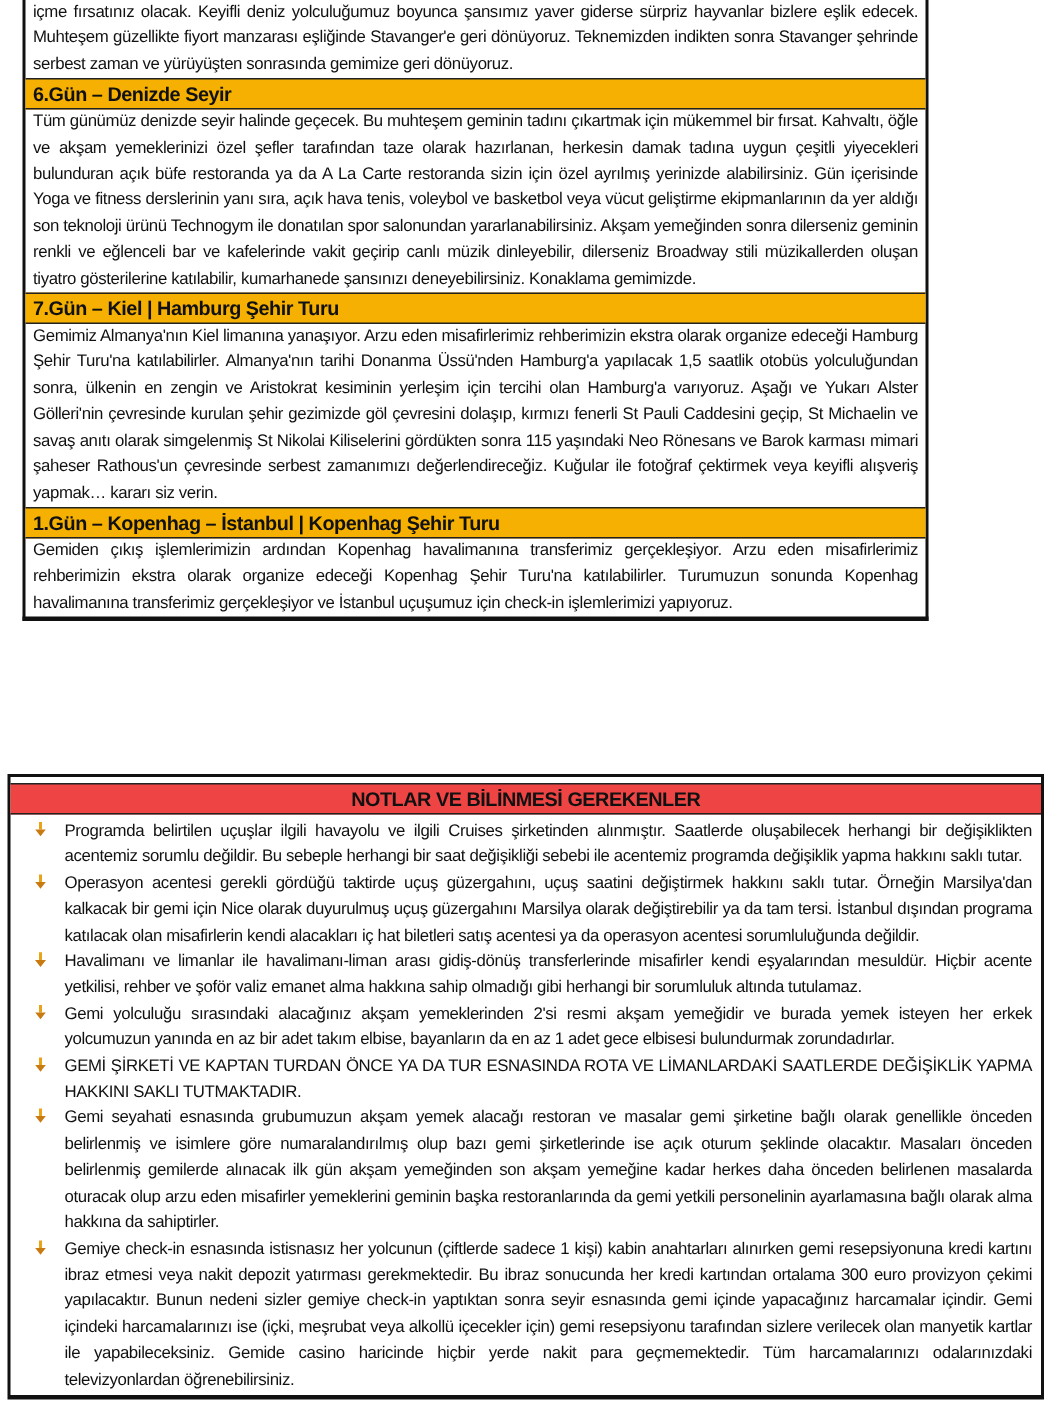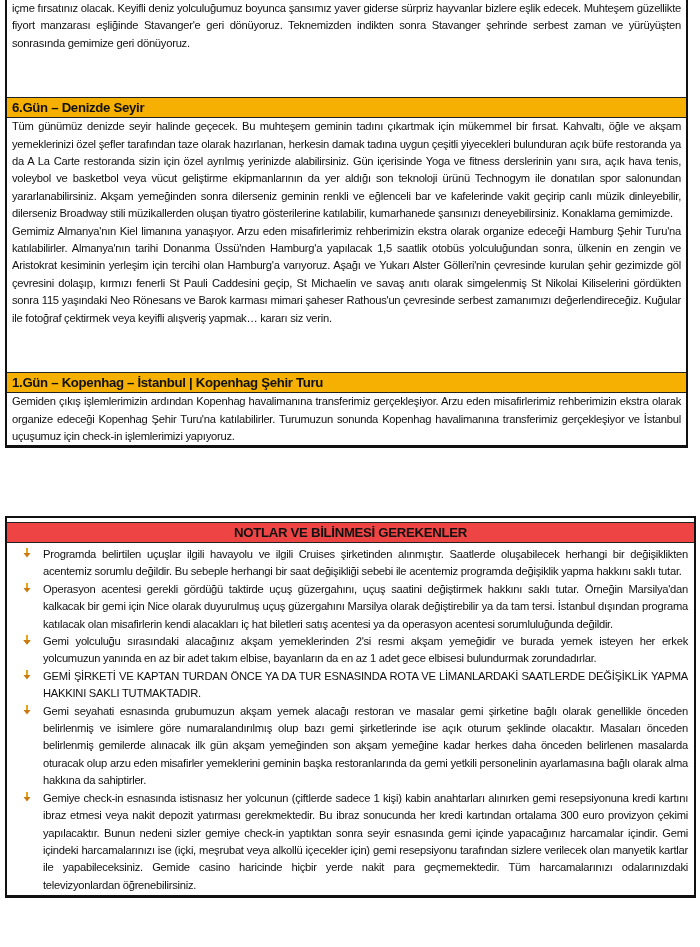--- a/index.html
+++ b/index.html
@@ -2,34 +2,34 @@
 <html><head>
   <meta charset="utf-8">
   <style>
     html, body { margin: 0; padding: 0; background: #ffffff; }
     body {
       width: 700px; height: 947px; position: relative; overflow: hidden;
       font-family: "Liberation Sans Narrow", "Liberation Sans", sans-serif;
       color: #111;
     }
     .itinerary {
-      position: absolute; left: 5px; top: 0; width: 683px;
+      position: absolute; left: 15px; top: 0; width: 604px;
       border-left: 2px solid #111; border-right: 2px solid #111; border-bottom: 3px solid #111;
       box-sizing: border-box;
     }
     .para {
       font-size: 11.2px; line-height: 17.4px; text-align: justify;
       padding: 0 5px; letter-spacing: -0.25px;
     }
     .para.first { padding-top: 0px; }
     .day-header {
       background: #f5b001;
       border-top: 1.5px solid #222; border-bottom: 1.5px solid #222;
       font-weight: bold; font-size: 13.2px; line-height: 19px;
-      padding: 0 5px; letter-spacing: -0.3px; margin-top: 45px;
+      padding: 0 5px; letter-spacing: -0.3px;
     }
     .notes {
       position: absolute; left: 5px; top: 516px; width: 691px;
       border: 2px solid #111; border-bottom-width: 3px;
       box-sizing: border-box;
     }
     .notes-title {
       background: #ef4444; text-align: center;
       font-weight: bold; font-size: 13.2px; line-height: 19px;
       border-bottom: 1.5px solid #222; letter-spacing: -0.3px;
@@ -47,20 +47,21 @@
   </style>
 </head>
 <body>
 
 <div class="itinerary">
   <div class="para first">içme fırsatınız olacak. Keyifli deniz yolculuğumuz boyunca şansımız yaver giderse sürpriz hayvanlar bizlere eşlik edecek. Muhteşem güzellikte fiyort manzarası eşliğinde Stavanger'e geri dönüyoruz. Teknemizden indikten sonra Stavanger şehrinde serbest zaman ve yürüyüşten sonrasında gemimize geri dönüyoruz.</div>
 
   <div class="day-header">6.Gün – Denizde Seyir</div>
   <div class="para">Tüm günümüz denizde seyir halinde geçecek. Bu muhteşem geminin tadını çıkartmak için mükemmel bir fırsat. Kahvaltı, öğle ve akşam yemeklerinizi özel şefler tarafından taze olarak hazırlanan, herkesin damak tadına uygun çeşitli yiyecekleri bulunduran açık büfe restoranda ya da A La Carte restoranda sizin için özel ayrılmış yerinizde alabilirsiniz. Gün içerisinde Yoga ve fitness derslerinin yanı sıra, açık hava tenis, voleybol ve basketbol veya vücut geliştirme ekipmanlarının da yer aldığı son teknoloji ürünü Technogym ile donatılan spor salonundan yararlanabilirsiniz. Akşam yemeğinden sonra dilerseniz geminin renkli ve eğlenceli bar ve kafelerinde vakit geçirip canlı müzik dinleyebilir, dilerseniz Broadway stili müzikallerden oluşan tiyatro gösterilerine katılabilir, kumarhanede şansınızı deneyebilirsiniz. Konaklama gemimizde.</div>
 
+  <div class="day-header">7.Gün – Kiel | Hamburg Şehir Turu</div>
   <div class="para">Gemimiz Almanya'nın Kiel limanına yanaşıyor. Arzu eden misafirlerimiz rehberimizin ekstra olarak organize edeceği Hamburg Şehir Turu'na katılabilirler. Almanya'nın tarihi Donanma Üssü'nden Hamburg'a yapılacak 1,5 saatlik otobüs yolculuğundan sonra, ülkenin en zengin ve Aristokrat kesiminin yerleşim için tercihi olan Hamburg'a varıyoruz. Aşağı ve Yukarı Alster Gölleri'nin çevresinde kurulan şehir gezimizde göl çevresini dolaşıp, kırmızı fenerli St Pauli Caddesini geçip, St Michaelin ve savaş anıtı olarak simgelenmiş St Nikolai Kiliselerini gördükten sonra 115 yaşındaki Neo Rönesans ve Barok karması mimari şaheser Rathous'un çevresinde serbest zamanımızı değerlendireceğiz. Kuğular ile fotoğraf çektirmek veya keyifli alışveriş yapmak… kararı siz verin.</div>
 
   <div class="day-header">1.Gün – Kopenhag – İstanbul | Kopenhag Şehir Turu</div>
   <div class="para">Gemiden çıkış işlemlerimizin ardından Kopenhag havalimanına transferimiz gerçekleşiyor. Arzu eden misafirlerimiz rehberimizin ekstra olarak organize edeceği Kopenhag Şehir Turu'na katılabilirler. Turumuzun sonunda Kopenhag havalimanına transferimiz gerçekleşiyor ve İstanbul uçuşumuz için check-in işlemlerimizi yapıyoruz.</div>
 </div>
 
 <div class="notes">
   <div class="notes-title">NOTLAR VE BİLİNMESİ GEREKENLER</div>
   <ul>
     <li><svg class="bullet" viewBox="0 0 8 12">
@@ -71,21 +72,21 @@
           <rect x="3" y="1" width="2" height="5" fill="#e8a317"></rect>
           <path d="M0.5 6 L7.5 6 L4 10.5 Z" fill="#c97a10"></path>
         </svg><span>Operasyon acentesi gerekli gördüğü taktirde uçuş güzergahını, uçuş saatini değiştirmek hakkını saklı tutar. Örneğin Marsilya'dan kalkacak bir gemi için Nice olarak duyurulmuş uçuş güzergahını Marsilya olarak değiştirebilir ya da tam tersi. İstanbul dışından programa katılacak olan misafirlerin kendi alacakları iç hat biletleri satış acentesi ya da operasyon acentesi sorumluluğunda değildir.</span></li>
     <li><svg class="bullet" viewBox="0 0 8 12">
           <rect x="3" y="1" width="2" height="5" fill="#e8a317"></rect>
           <path d="M0.5 6 L7.5 6 L4 10.5 Z" fill="#c97a10"></path>
         </svg></li>
     <li><svg class="bullet" viewBox="0 0 8 12">
           <rect x="3" y="1" width="2" height="5" fill="#e8a317"></rect>
           <path d="M0.5 6 L7.5 6 L4 10.5 Z" fill="#c97a10"></path>
-        </svg></li>
+        </svg><span>Havalimanı ve limanlar ile havalimanı-liman arası gidiş-dönüş transferlerinde misafirler kendi eşyalarından mesuldür. Hiçbir acente yetkilisi, rehber ve şoför valiz emanet alma hakkına sahip olmadığı gibi herhangi bir sorumluluk altında tutulamaz.</span></li>
     <li><svg class="bullet" viewBox="0 0 8 12">
           <rect x="3" y="1" width="2" height="5" fill="#e8a317"></rect>
           <path d="M0.5 6 L7.5 6 L4 10.5 Z" fill="#c97a10"></path>
         </svg><span>Gemi yolculuğu sırasındaki alacağınız akşam yemeklerinden 2'si resmi akşam yemeğidir ve burada yemek isteyen her erkek yolcumuzun yanında en az bir adet takım elbise, bayanların da en az 1 adet gece elbisesi bulundurmak zorundadırlar.</span></li>
     <li><svg class="bullet" viewBox="0 0 8 12">
           <rect x="3" y="1" width="2" height="5" fill="#e8a317"></rect>
           <path d="M0.5 6 L7.5 6 L4 10.5 Z" fill="#c97a10"></path>
         </svg><span>GEMİ ŞİRKETİ VE KAPTAN TURDAN ÖNCE YA DA TUR ESNASINDA ROTA VE LİMANLARDAKİ SAATLERDE DEĞİŞİKLİK YAPMA HAKKINI SAKLI TUTMAKTADIR.</span></li>
     <li><svg class="bullet" viewBox="0 0 8 12">
           <rect x="3" y="1" width="2" height="5" fill="#e8a317"></rect>

